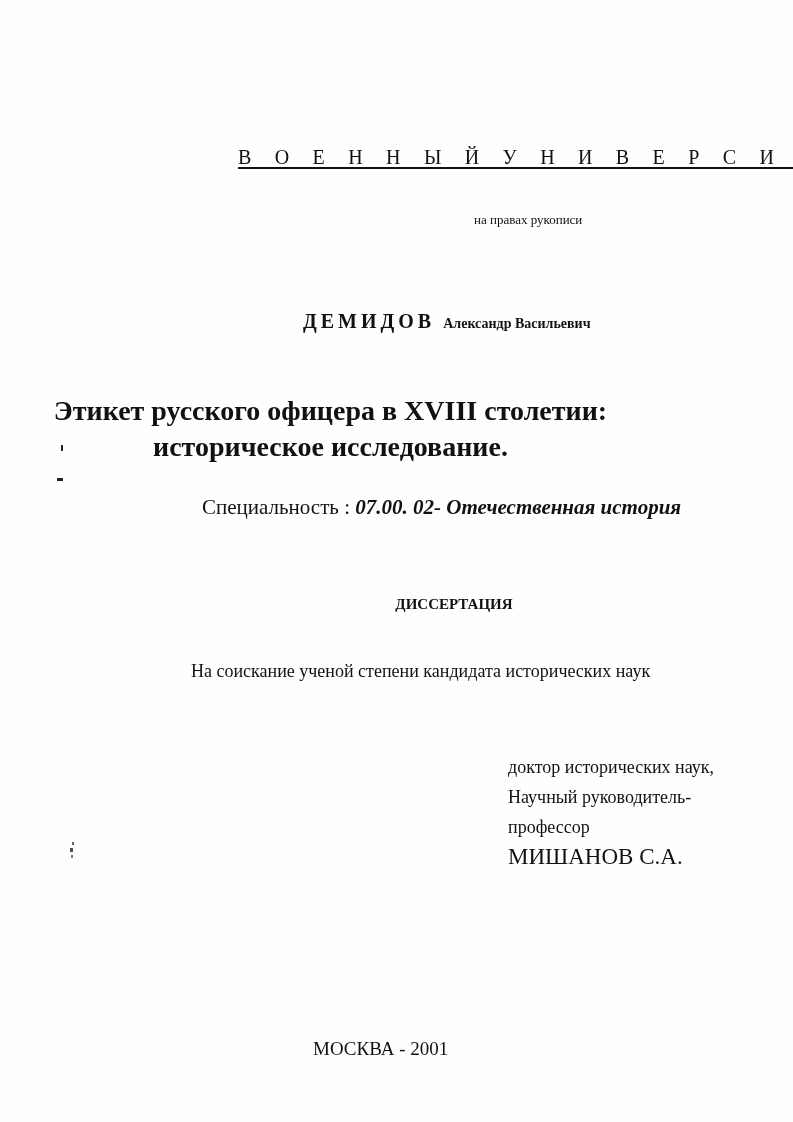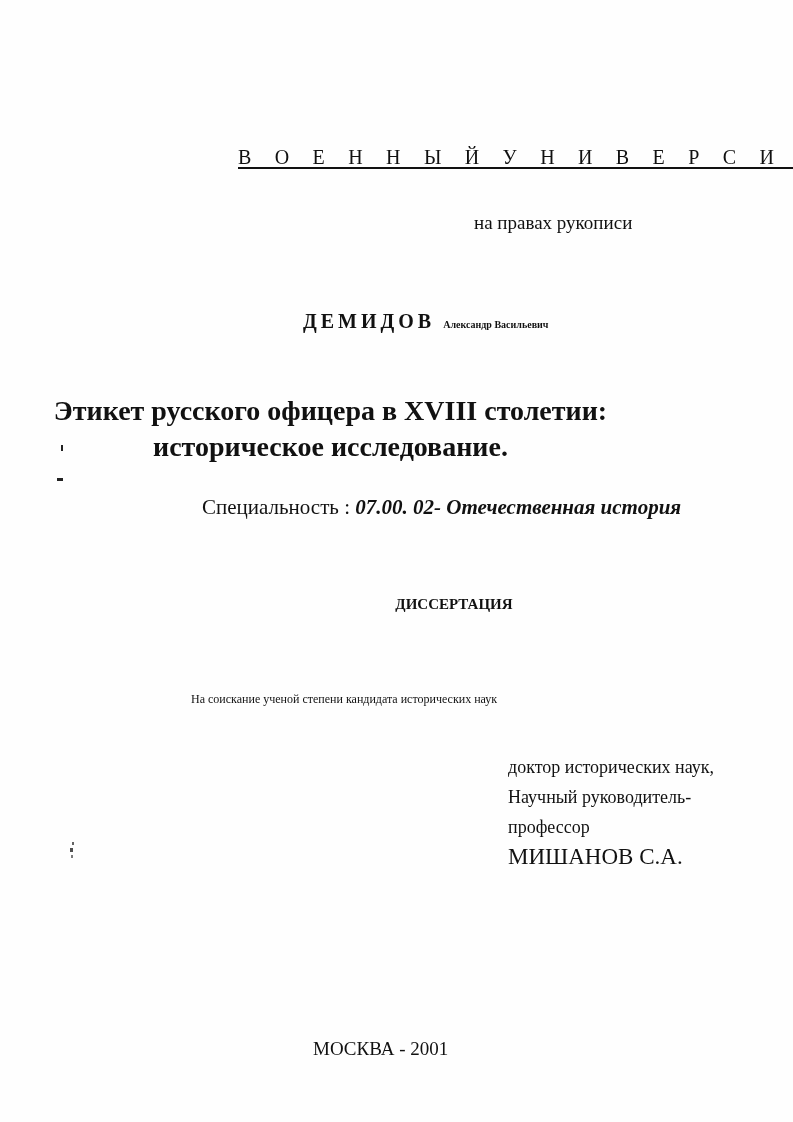--- a/index.html
+++ b/index.html
@@ -30,33 +30,33 @@
       width: 420px;
       font-size: 20px;
       letter-spacing: 9.2px;
       text-decoration: underline;
       text-underline-offset: 3px;
       text-decoration-thickness: 2px;
     }
     .manuscript {
       top: 212px;
       left: 474px;
-      font-size: 19px;
+      font-size: 13px;
     }
     .author {
       top: 310px;
       left: 303px;
       font-weight: bold;
     }
     .author .surname {
       font-size: 20px;
       letter-spacing: 4px;
     }
     .author .given {
-      font-size: 10px;
+      font-size: 14px;
       margin-left: 8px;
     }
     .title {
       top: 393px;
       left: 0;
       width: 661px;
       text-align: center;
       font-weight: bold;
       font-size: 28px;
       line-height: 36px;
@@ -74,23 +74,23 @@
     }
     .doc-type {
       top: 596px;
       left: 0;
       width: 908px;
       text-align: center;
       font-weight: bold;
       font-size: 15px;
     }
     .degree {
-      top: 685px;
+      top: 657px;
       left: 191px;
-      font-size: 12px;
+      font-size: 18px;
       line-height: 29px;
     }
     .degree .line { display: block; }
     .degree .line2 { padding-left: 10px; }
     .supervisor {
       top: 752px;
       left: 508px;
       font-size: 18px;
       line-height: 30px;
     }

